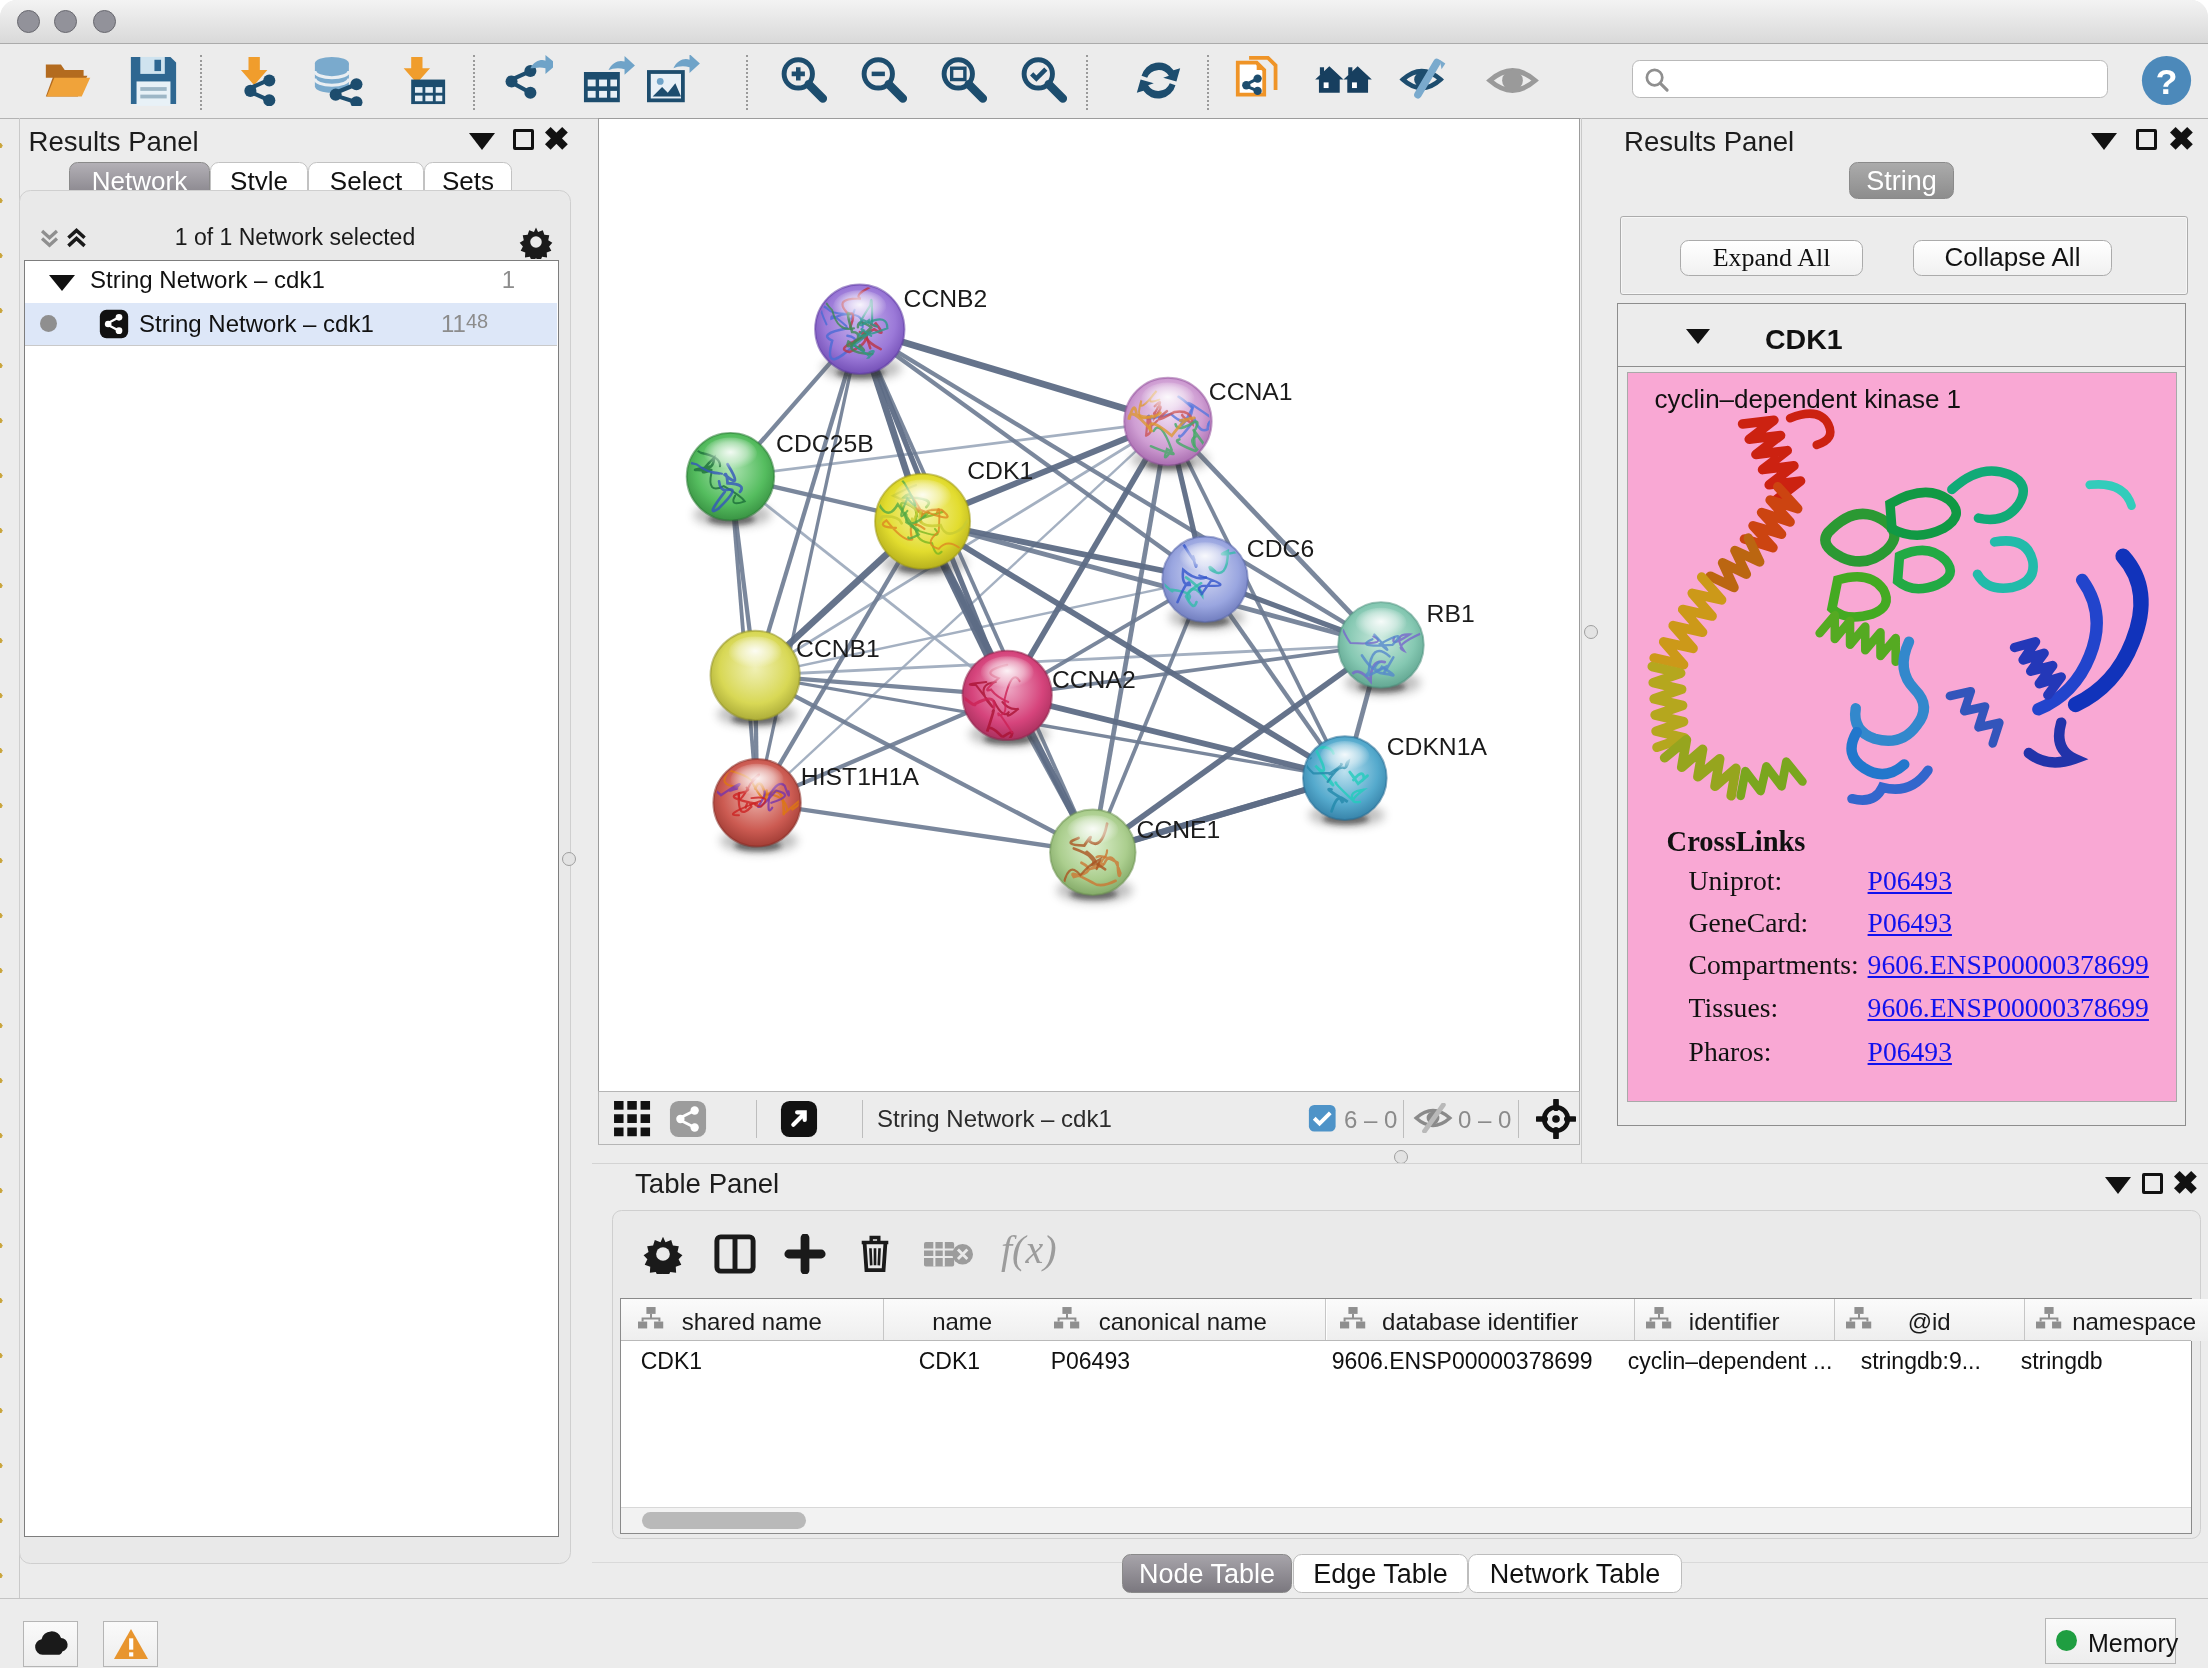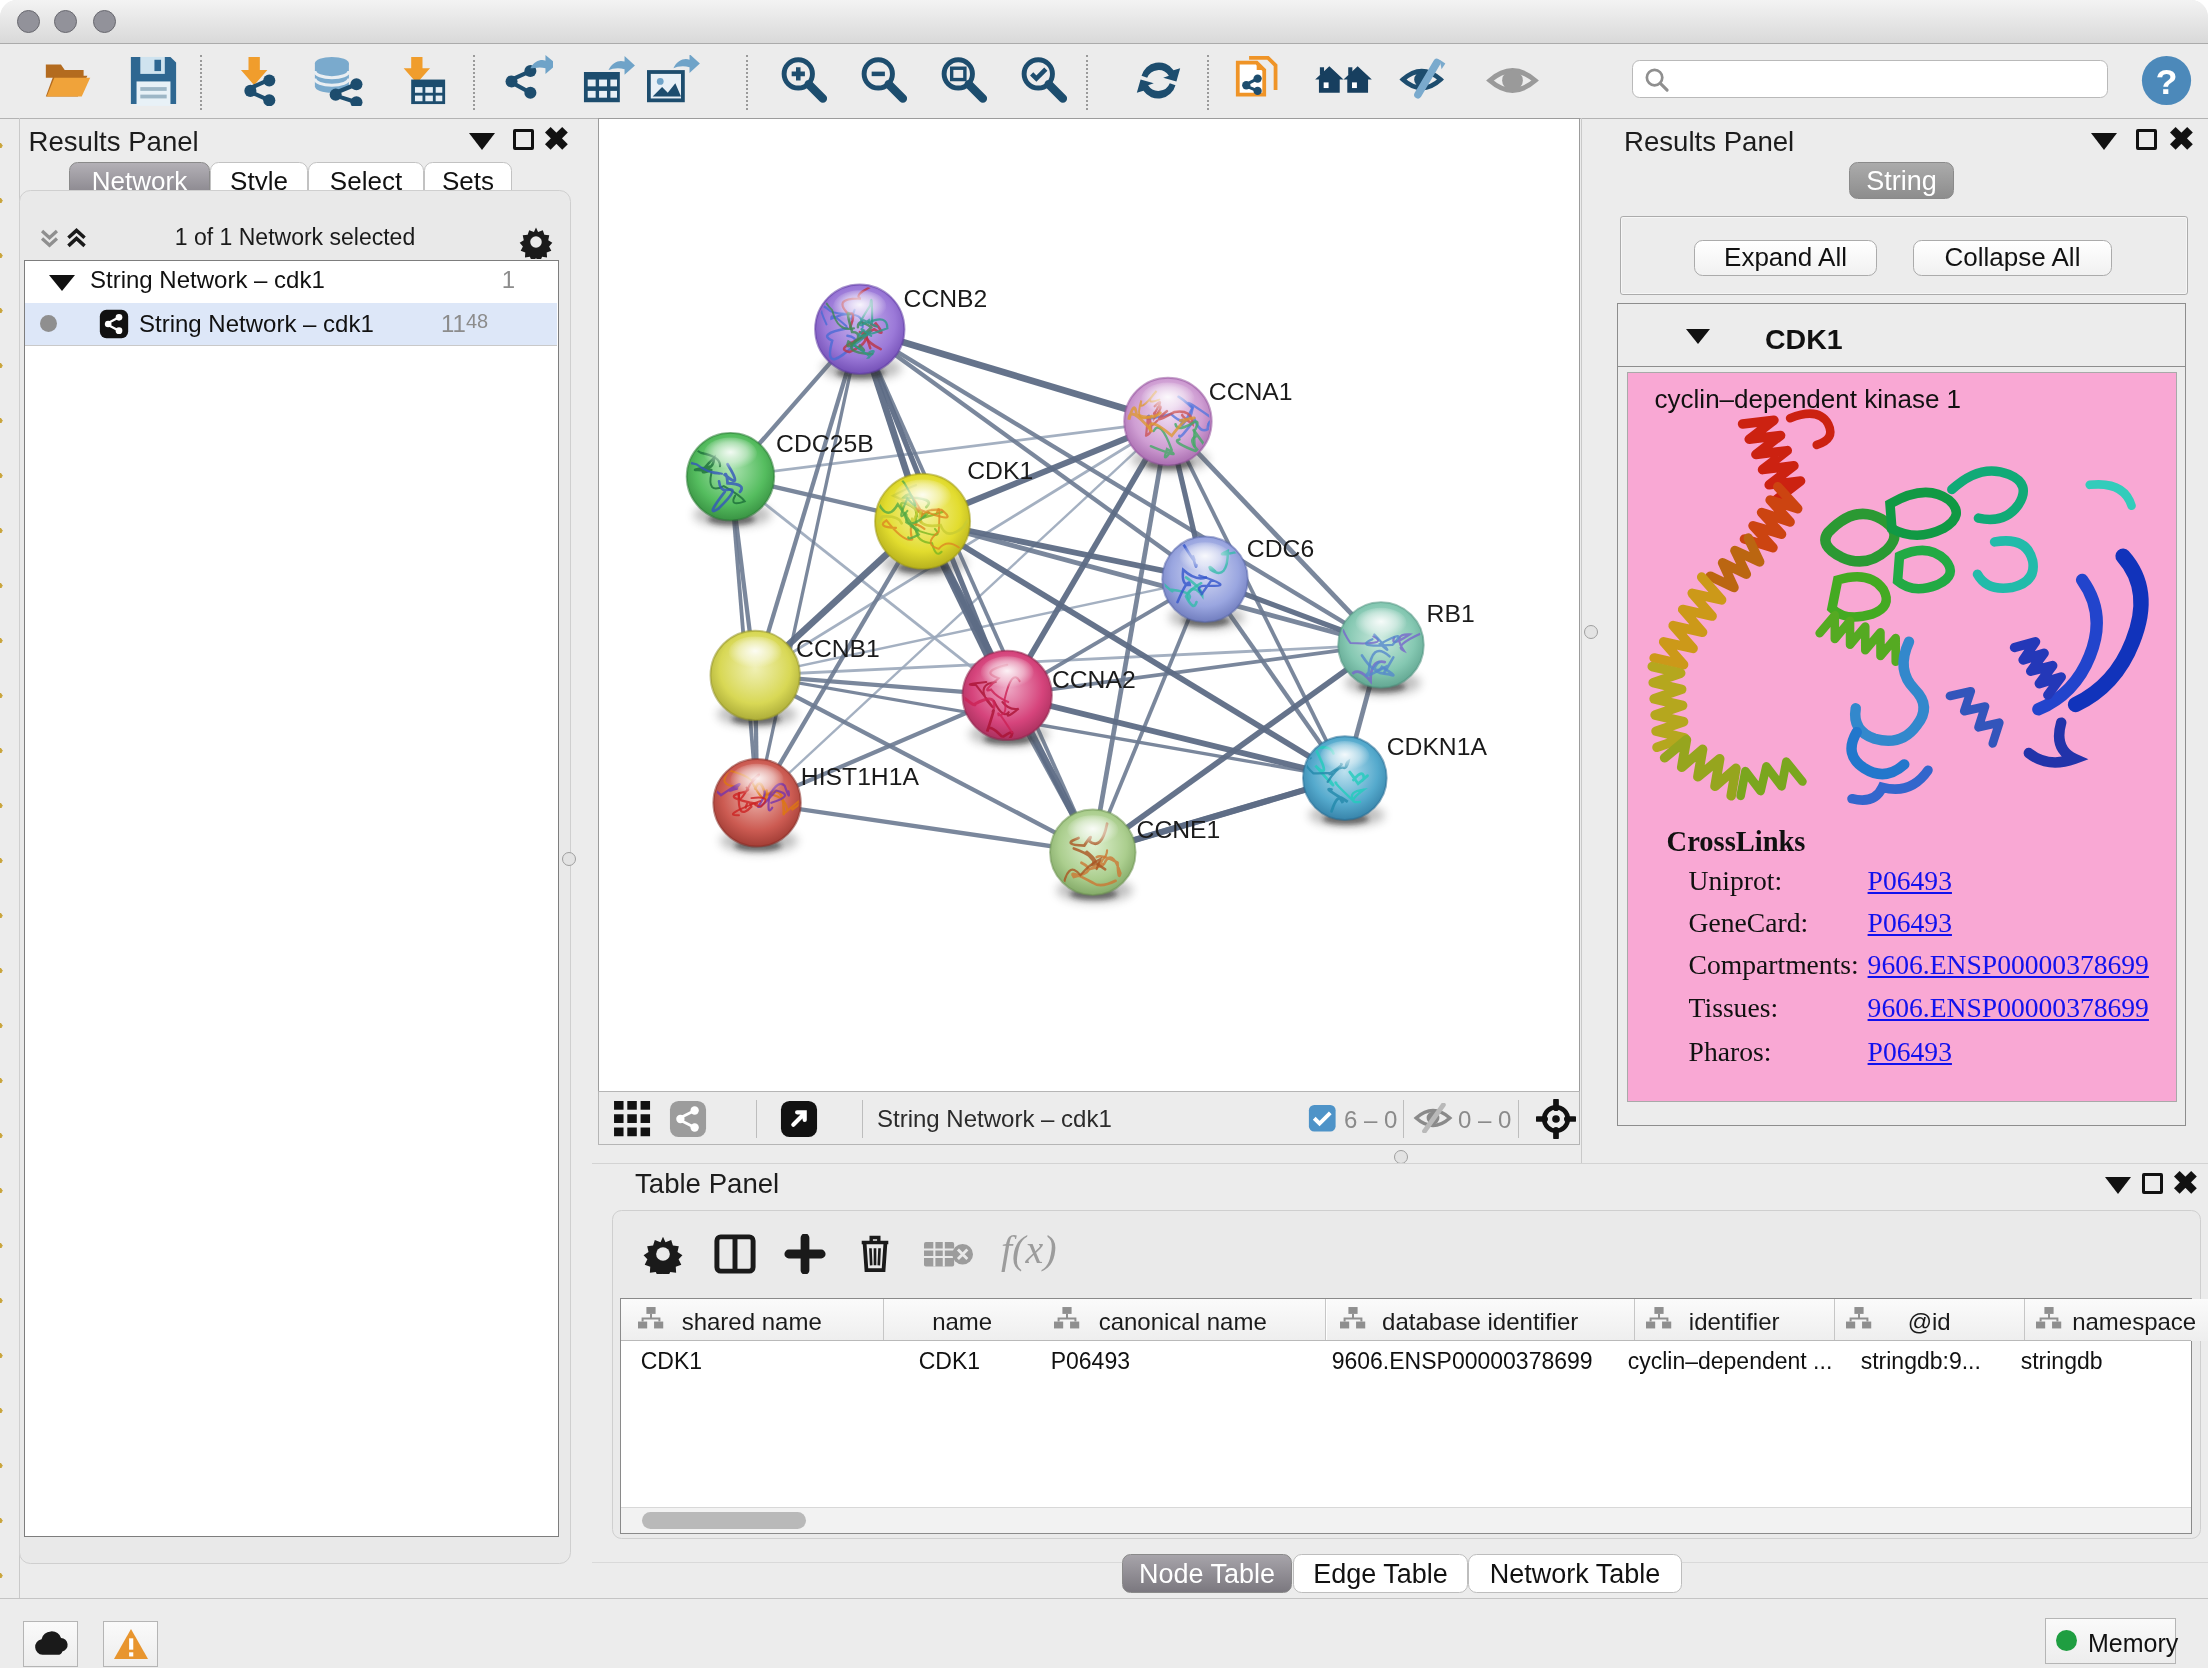--- a/index.html
+++ b/index.html
@@ -681,21 +681,21 @@
   <div id="resultspanel">
     <div style="position:absolute;left:1581px;top:118px;width:1px;height:1046px;background:#c9c9c9;"></div>
     <div class="ptitle abs" style="left:1624px;top:126px;">Results Panel</div>
     <div class="pnl-tri" style="left:2091px;top:133px;"></div>
     <div class="pnl-box" style="left:2136px;top:129px;"></div>
     <div class="pnl-x" style="left:2168px;top:129px;">✖</div>
 
     <div class="abs" style="left:1849px;top:162px;width:105px;height:37px;background:linear-gradient(#ababab,#8d8d8d);border:1px solid #8a8a8a;border-radius:8.6px;color:#fff;font-size:27px;text-align:center;line-height:36px;box-sizing:border-box;">String</div>
 
     <div class="rp-group1">
-      <div class="rp-btn" style="left:73px;width:183px;">Expand All</div>
+      <div class="rp-btn" style="left:59px;width:183px;font-family:Liberation Serif, serif;">Expand All</div>
       <div class="rp-btn" style="left:292px;width:199px;">Collapse All</div>
     </div>
 
     <div class="rp-group2">
 
       <div style="position:absolute;left:0;top:0;width:100%;height:63px;border-bottom:1px solid #8d8d8d;box-sizing:border-box;">
         <div style="position:absolute;left:68px;top:25px;width:0;height:0;border-left:12.4px solid transparent;border-right:12.4px solid transparent;border-top:15px solid #111;"></div>
         <div style="position:absolute;left:147px;top:19px;font-size:28.5px;font-weight:bold;color:#111;">CDK1</div>
       </div>
       <div class="rp-inner">

